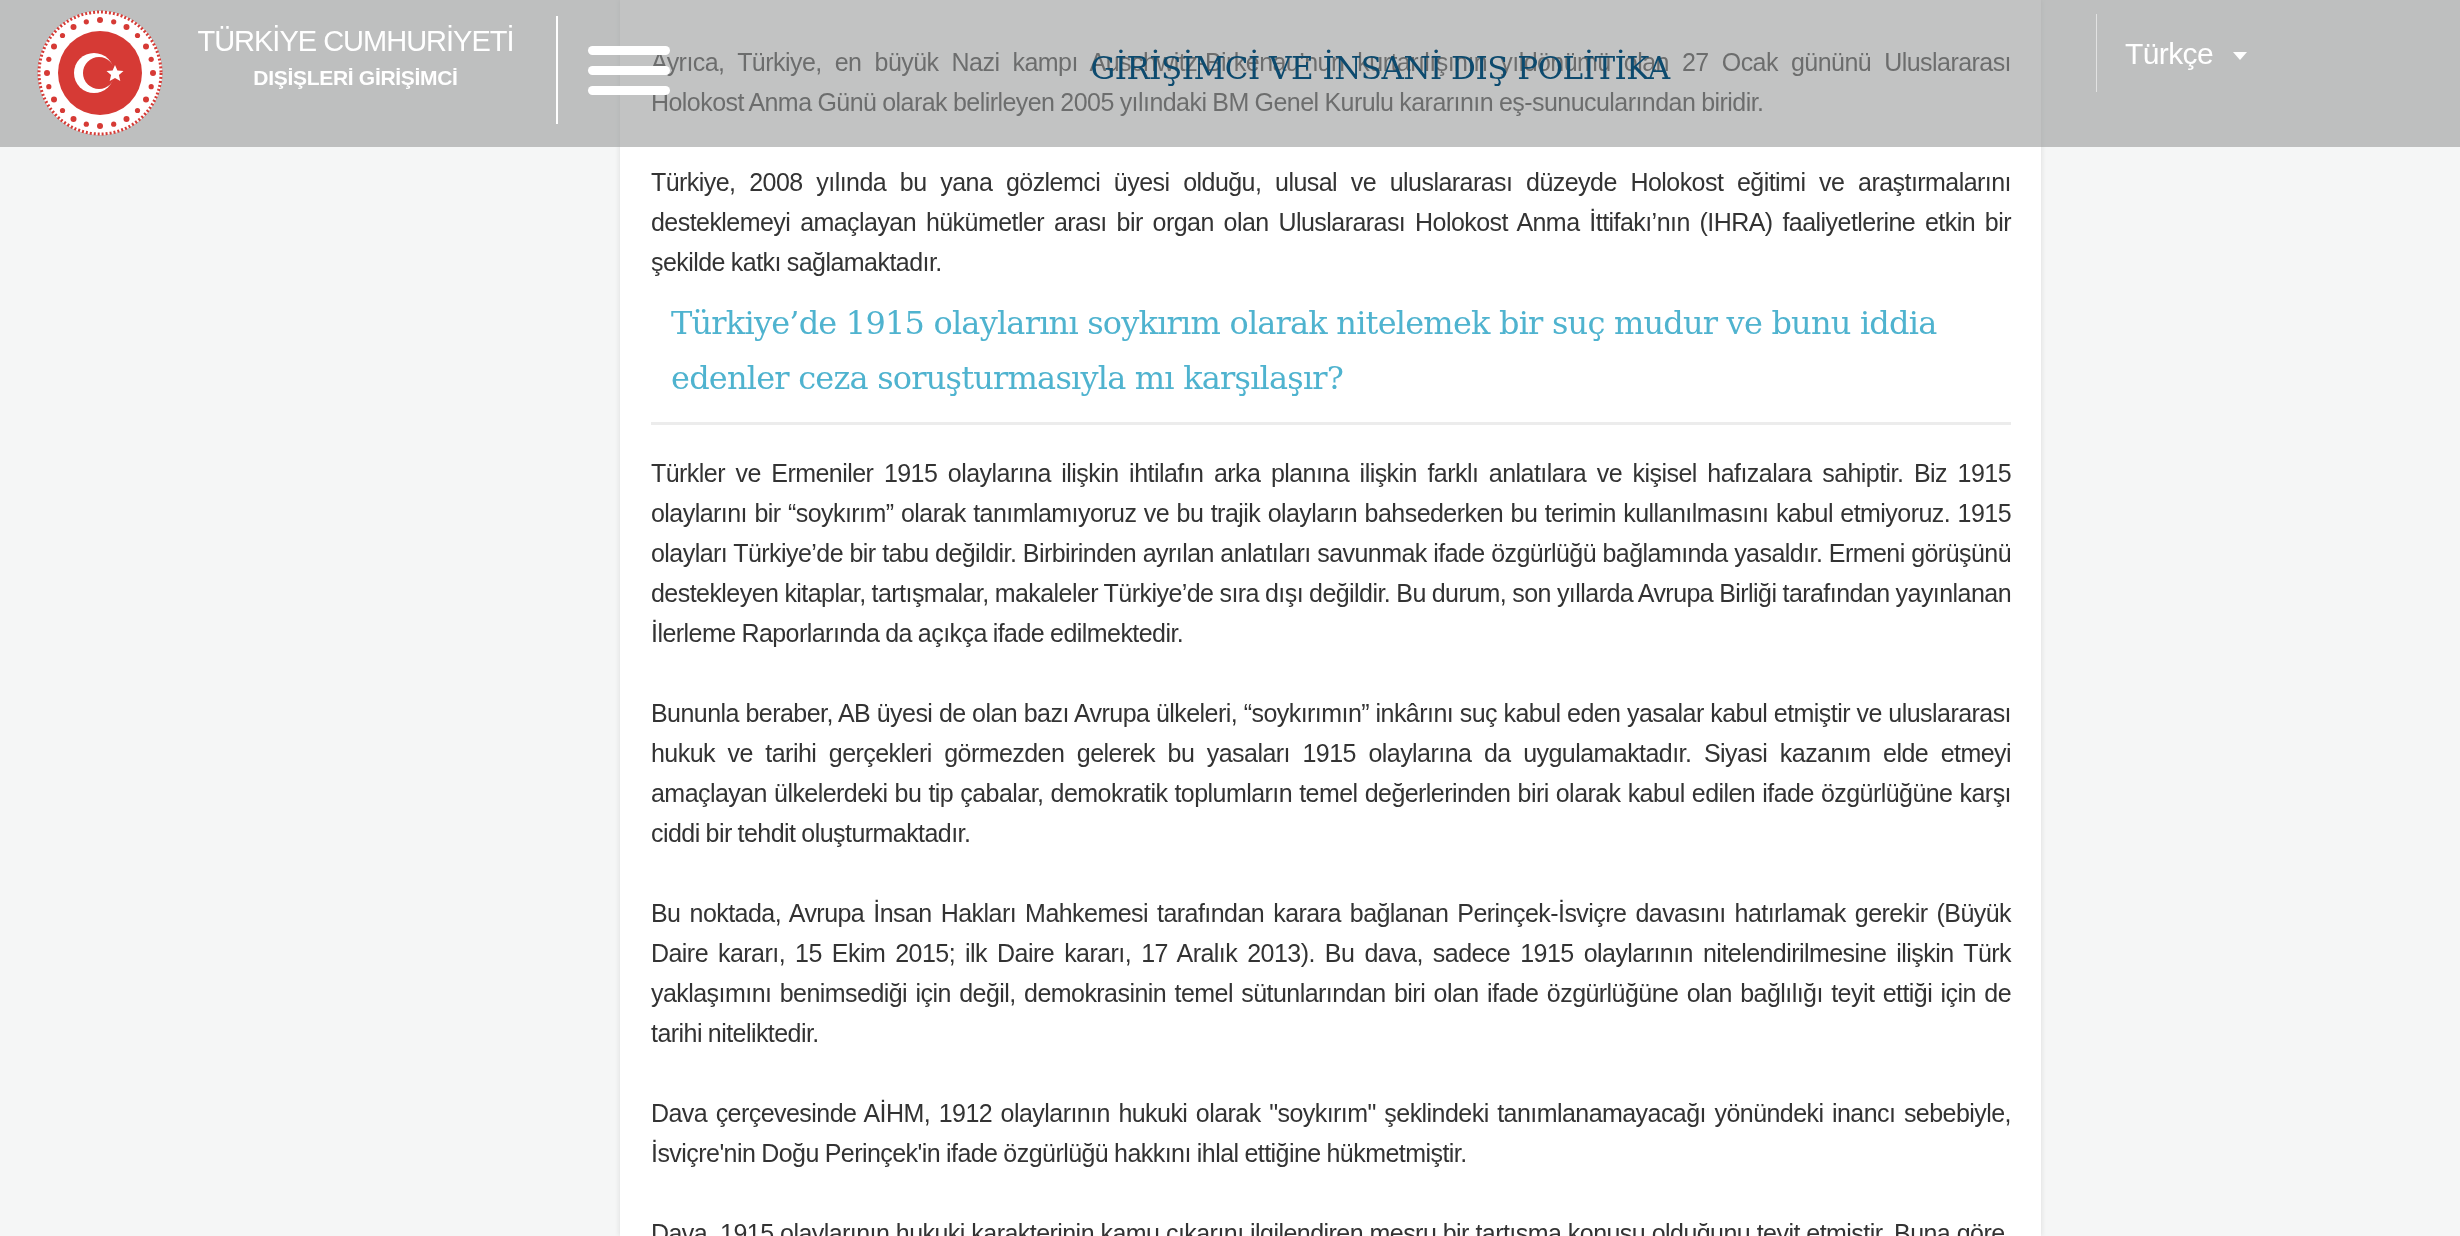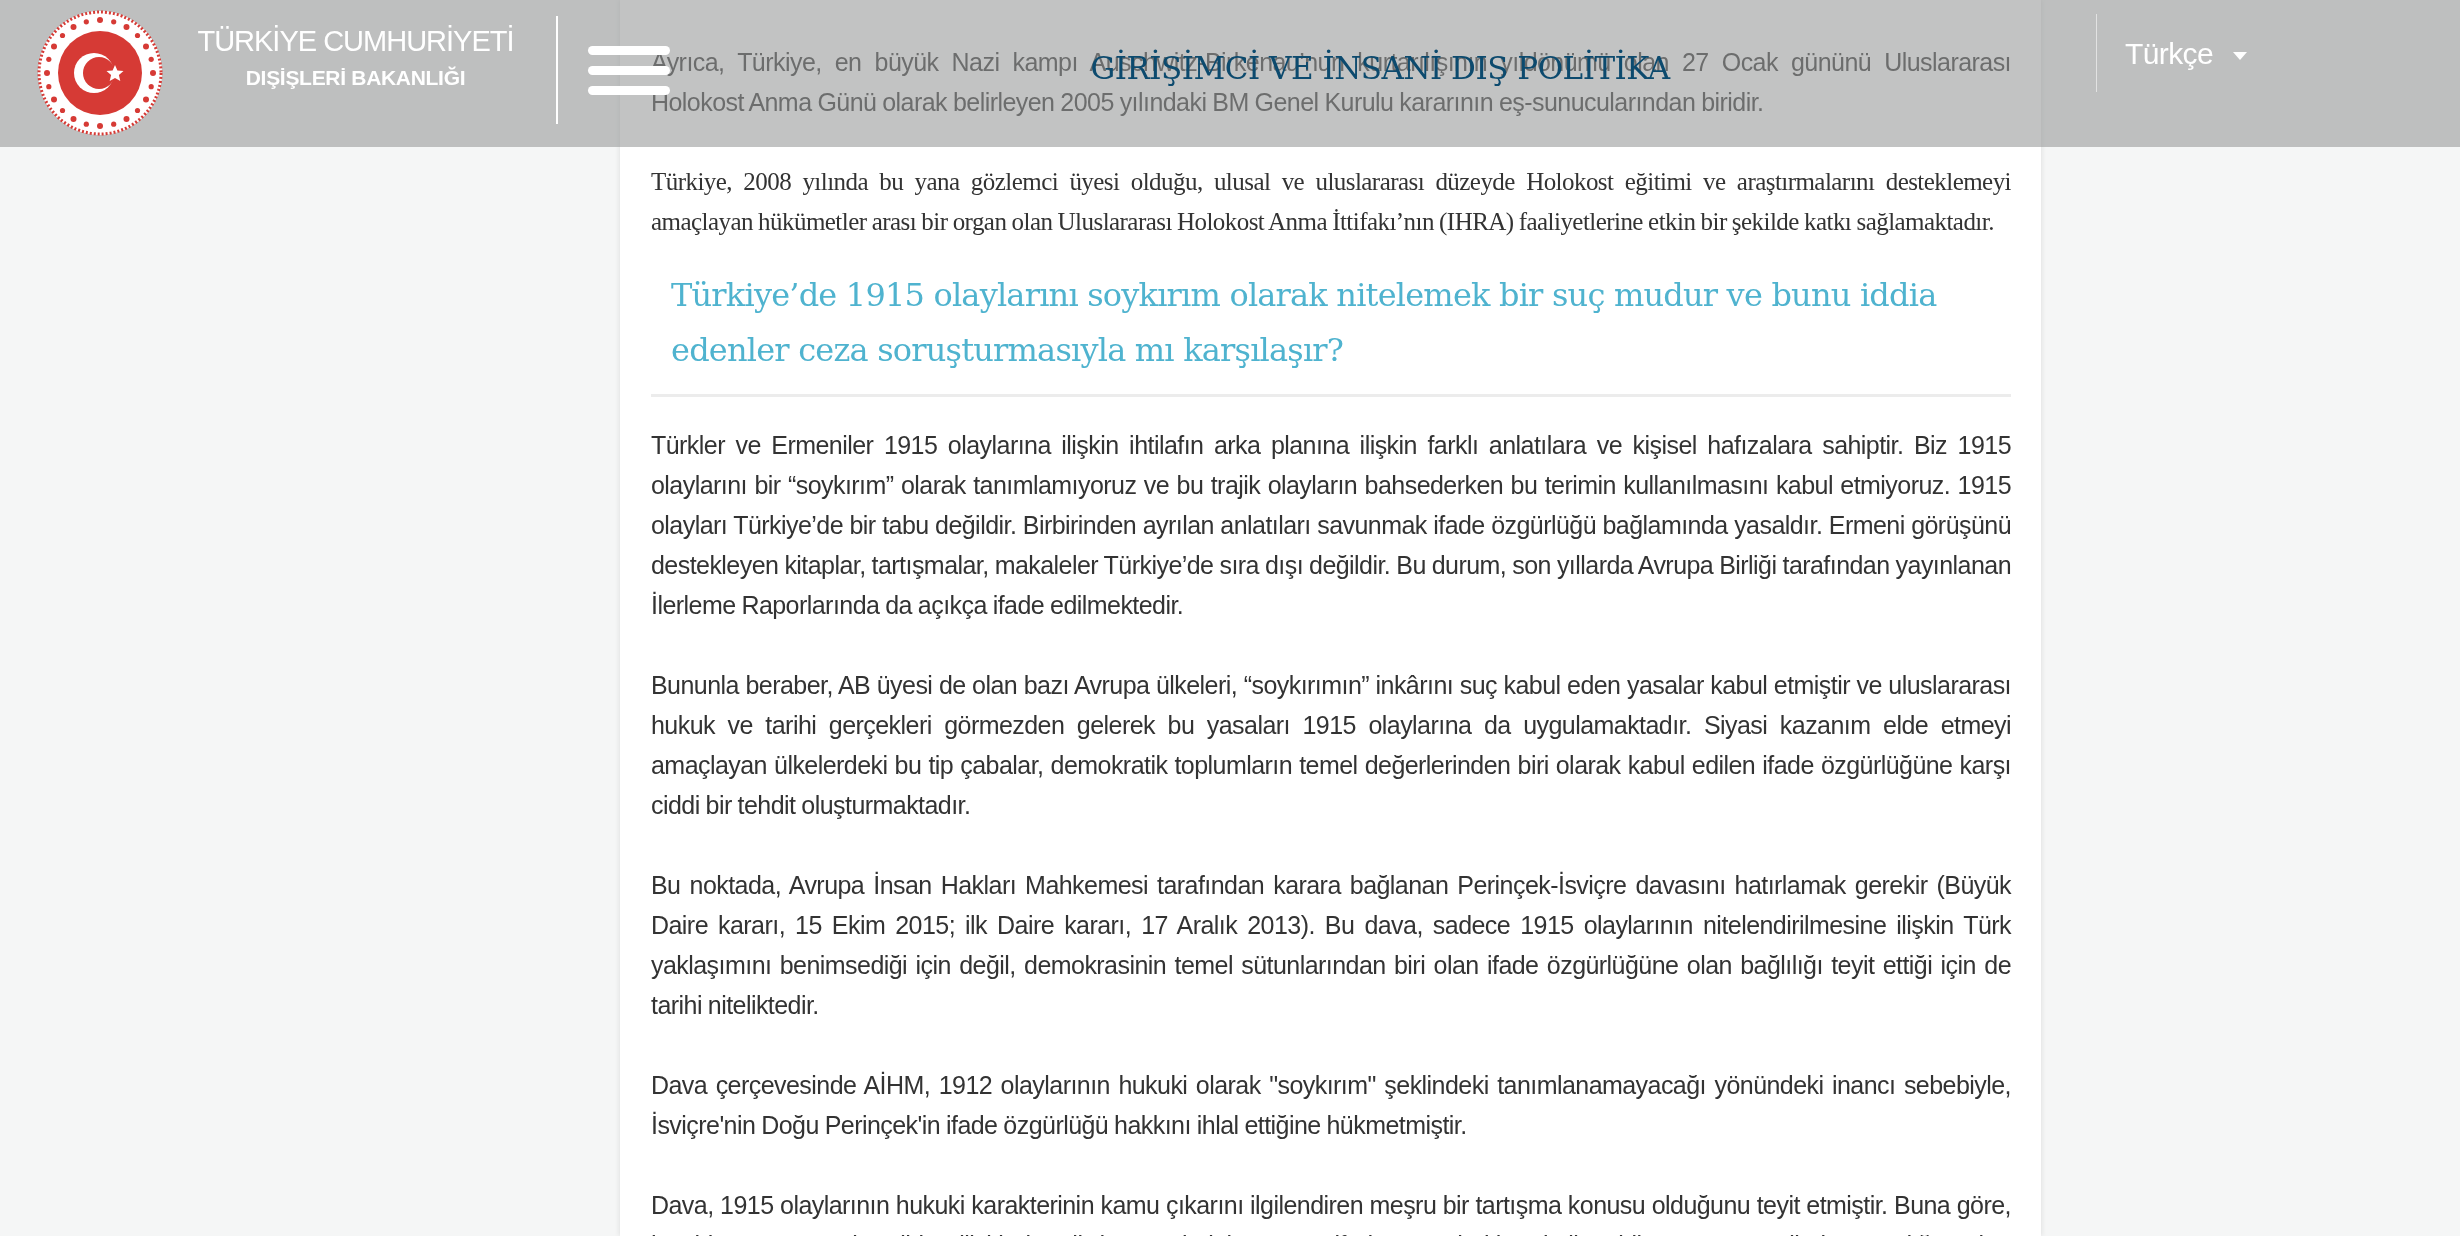--- a/index.html
+++ b/index.html
@@ -108,21 +108,21 @@
       border-top: 8px solid #ffffff;
       margin-top: 4px;
     }
   </style>
 </head>
 <body>
 
 <main class="content-card">
   <div class="article-body">
     <p class="para">Ayrıca, Türkiye, en büyük Nazi kampı Auschwitz-Birkenau’nun kurtarılışının yıldönümü olan 27 Ocak gününü Uluslararası Holokost Anma Günü olarak belirleyen 2005 yılındaki BM Genel Kurulu kararının eş-sunucularından biridir.</p>
-    <p class="para" style="margin-bottom:26px;font-family:Liberation Serif, serif;">Türkiye, 2008 yılında bu yana gözlemci üyesi olduğu, ulusal ve uluslararası düzeyde Holokost eğitimi ve araştırmalarını desteklemeyi amaçlayan hükümetler arası bir organ olan Uluslararası Holokost Anma İttifakı’nın (IHRA) faaliyetlerine etkin bir şekilde katkı sağlamaktadır.</p>
+    <p class="para" style="margin-bottom:14px;">Türkiye, 2008 yılında bu yana gözlemci üyesi olduğu, ulusal ve uluslararası düzeyde Holokost eğitimi ve araştırmalarını desteklemeyi amaçlayan hükümetler arası bir organ olan Uluslararası Holokost Anma İttifakı’nın (IHRA) faaliyetlerine etkin bir şekilde katkı sağlamaktadır.</p>
     <h2 class="section-heading">Türkiye’de 1915 olaylarını soykırım olarak nitelemek bir suç mudur ve bunu iddia edenler ceza soruşturmasıyla mı karşılaşır?</h2>
     <p class="para">Türkler ve Ermeniler 1915 olaylarına ilişkin ihtilafın arka planına ilişkin farklı anlatılara ve kişisel hafızalara sahiptir. Biz 1915 olaylarını bir “soykırım” olarak tanımlamıyoruz ve bu trajik olayların bahsederken bu terimin kullanılmasını kabul etmiyoruz. 1915 olayları Türkiye’de bir tabu değildir. Birbirinden ayrılan anlatıları savunmak ifade özgürlüğü bağlamında yasaldır. Ermeni görüşünü destekleyen kitaplar, tartışmalar, makaleler Türkiye’de sıra dışı değildir. Bu durum, son yıllarda Avrupa Birliği tarafından yayınlanan İlerleme Raporlarında da açıkça ifade edilmektedir.</p>
     <p class="para">Bununla beraber, AB üyesi de olan bazı Avrupa ülkeleri, “soykırımın” inkârını suç kabul eden yasalar kabul etmiştir ve uluslararası hukuk ve tarihi gerçekleri görmezden gelerek bu yasaları 1915 olaylarına da uygulamaktadır. Siyasi kazanım elde etmeyi amaçlayan ülkelerdeki bu tip çabalar, demokratik toplumların temel değerlerinden biri olarak kabul edilen ifade özgürlüğüne karşı ciddi bir tehdit oluşturmaktadır.</p>
     <p class="para">Bu noktada, Avrupa İnsan Hakları Mahkemesi tarafından karara bağlanan Perinçek-İsviçre davasını hatırlamak gerekir (Büyük Daire kararı, 15 Ekim 2015; ilk Daire kararı, 17 Aralık 2013). Bu dava, sadece 1915 olaylarının nitelendirilmesine ilişkin Türk yaklaşımını benimsediği için değil, demokrasinin temel sütunlarından biri olan ifade özgürlüğüne olan bağlılığı teyit ettiği için de tarihi niteliktedir.</p>
     <p class="para">Dava çerçevesinde AİHM, 1912 olaylarının hukuki olarak "soykırım" şeklindeki tanımlanamayacağı yönündeki inancı sebebiyle, İsviçre'nin Doğu Perinçek'in ifade özgürlüğü hakkını ihlal ettiğine hükmetmiştir.</p>
     <p class="para">Dava, 1915 olaylarının hukuki karakterinin kamu çıkarını ilgilendiren meşru bir tartışma konusu olduğunu teyit etmiştir. Buna göre, her bireye, Osmanlı tarihine ilişkin kendi düşüncelerini özgürce ifade etme hakkını kullanabilme ve Ermenilerin yaşadığı acıları "soykırım" dışında da nitelendirebilme konusunda izin verilmesi gerekir.</p>
   </div>
 </main>
 
 <header class="site-header">
@@ -158,21 +158,21 @@
         <circle cx="115.2" cy="50.3" r="2.6"></circle>
           <circle cx="12.8" cy="50.3" r="2.6"></circle>
         <circle cx="115.2" cy="77.7" r="2.6"></circle>
           <circle cx="12.8" cy="77.7" r="2.6"></circle>
       </g>
     </svg>
   </a>
 
   <div class="brand">
     <span class="brand-line1">TÜRKİYE CUMHURİYETİ</span>
-    <span class="brand-line2">DIŞİŞLERİ BAKANLIĞI</span>
+    <span class="brand-line2">DIŞİŞLERİ GİRİŞİMCİ</span>
   </div>
 
   <div class="divider-v" style="left:556px; top:16px; height:108px;"></div>
 
   <div class="menu-button">
     <span style="top:2px;"></span>
     <span style="top:22px;"></span>
     <span style="top:42px;"></span>
   </div>
 

